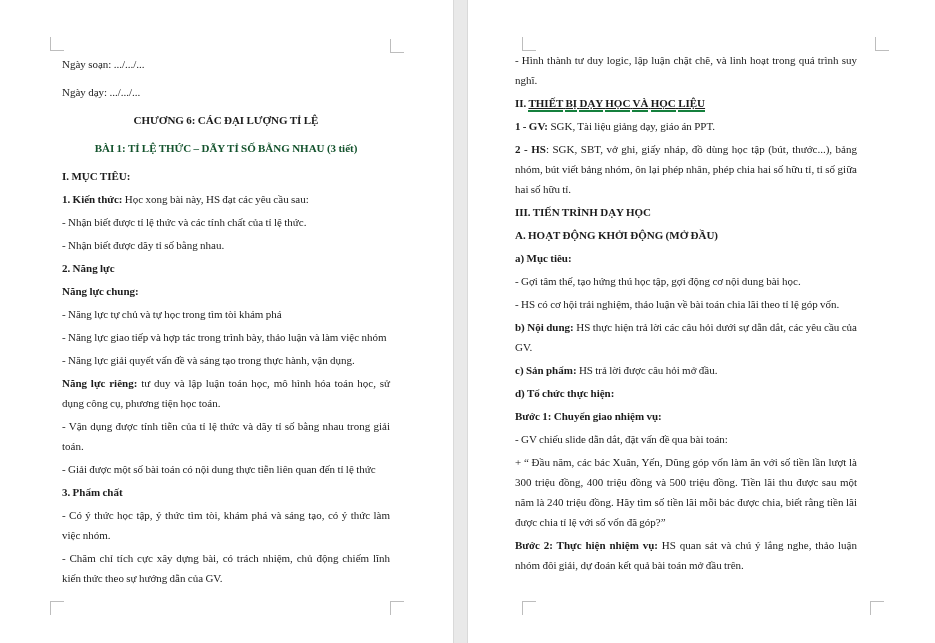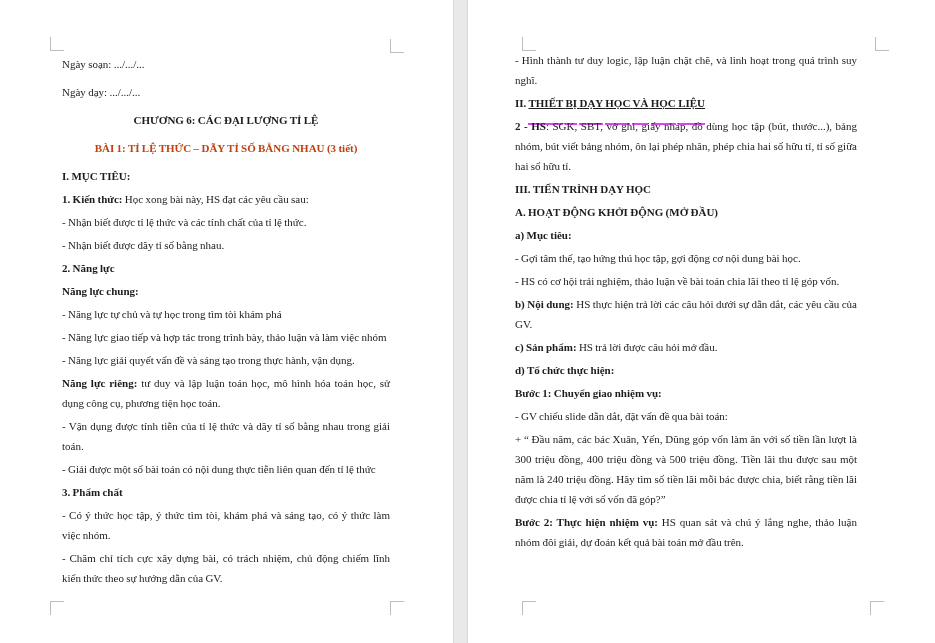--- a/index.html
+++ b/index.html
@@ -21,34 +21,34 @@
   p.para{
     margin:0 0 3px 0;font-size:11px;line-height:20px;text-align:justify;
     word-spacing:-0.4px;
   }
   p.para.sp{margin-bottom:8px;}
   p.para.center{text-align:center;margin-top:8px;}
   p.para.left{text-align:left;}
   .b{font-weight:bold;}
   .i{}
   .u{text-decoration:underline;}
-  .sq{border-bottom:2px solid #d946ef;padding-bottom:14px;}
+  .sq{border-bottom:2px solid #15803d;padding-bottom:1px;}
   
   .crop{position:absolute;width:14px;height:14px;box-sizing:border-box;}
   .crop.top{border-left:1px solid #bdbdbd;border-bottom:1px solid #bdbdbd;}
   .crop.bottom{border-left:1px solid #bdbdbd;border-top:1px solid #bdbdbd;}
 </style>
 </head>
 <body>
 
 <div class="page-text p1">
     <p class="para left sp"><span>Ngày soạn: .../.../...</span></p>
     <p class="para left sp"><span>Ngày dạy: .../.../...</span></p>
     <p class="para center sp"><span class="b">CHƯƠNG 6: CÁC ĐẠI LƯỢNG TỈ LỆ</span></p>
-    <p class="para center sp"><span class="b" style="color: #c2410c;">BÀI 1: TỈ LỆ THỨC – DÃY TỈ SỐ BẰNG NHAU (3 tiết)</span></p>
+    <p class="para center sp"><span class="b" style="color: #14532d;">BÀI 1: TỈ LỆ THỨC – DÃY TỈ SỐ BẰNG NHAU (3 tiết)</span></p>
     <p class="para left"><span class="b">I. MỤC TIÊU:</span></p>
     <p class="para"><span class="b">1. Kiến thức:</span><span> Học xong bài này, HS đạt các yêu cầu sau:</span></p>
     <p class="para"><span>- Nhận biết được tỉ lệ thức và các tính chất của tỉ lệ thức.</span></p>
     <p class="para"><span>- Nhận biết được dãy tỉ số bằng nhau.</span></p>
     <p class="para left"><span class="b">2. Năng lực</span></p>
     <p class="para left"><span class="b">Năng lực chung:</span></p>
     <p class="para"><span>- Năng lực tự chủ và tự học trong tìm tòi khám phá</span></p>
     <p class="para"><span>- Năng lực giao tiếp và hợp tác trong trình bày, thảo luận và làm việc nhóm</span></p>
     <p class="para"><span>- Năng lực giải quyết vấn đề và sáng tạo trong thực hành, vận dụng.</span></p>
     <p class="para"><span class="b">Năng lực riêng:</span><span> tư duy và lập luận toán học, mô hình hóa toán học, sử dụng công cụ, phương tiện học toán.</span></p>
@@ -57,20 +57,21 @@
     <p class="para left"><span class="b">3. Phẩm chất</span></p>
     <p class="para"><span>- Có ý thức học tập, ý thức tìm tòi, khám phá và sáng tạo, có ý thức làm việc nhóm.</span></p>
     <p class="para"><span>- Chăm chỉ tích cực xây dựng bài, có trách nhiệm, chủ động chiếm lĩnh kiến thức theo sự hướng dẫn của GV.</span></p>
   </div>
 
 <div class="page-gap"></div>
 
 <div class="page-text p2">
     <p class="para"><span>- Hình thành tư duy logic, lập luận chặt chẽ, và linh hoạt trong quá trình suy nghĩ.</span></p>
     <p class="para left"><span class="b">II. </span><span class="b u"><span class="sq">THIẾT</span> <span class="sq">BỊ</span> <span class="sq">DẠY</span> <span class="sq">HỌC</span> <span class="sq">VÀ</span> <span class="sq">HỌC</span> <span class="sq">LIỆU</span></span></p>
+    <p class="para"><span class="b">1 - GV:</span><span> SGK, Tài liệu giảng dạy, giáo án PPT.</span></p>
     <p class="para"><span class="b">2 - HS</span><span>: SGK, SBT, vở ghi, giấy nháp, đồ dùng học tập (bút, thước...), bảng nhóm, bút viết bảng nhóm, ôn lại phép nhân, phép chia hai số hữu tỉ, tỉ số giữa hai số hữu tỉ.</span></p>
     <p class="para left"><span class="b">III. TIẾN TRÌNH DẠY HỌC</span></p>
     <p class="para left"><span class="b">A. HOẠT ĐỘNG KHỞI ĐỘNG (MỞ ĐẦU)</span></p>
     <p class="para left"><span class="b">a) Mục tiêu:</span></p>
     <p class="para"><span>- Gợi tâm thế, tạo hứng thú học tập, gợi động cơ nội dung bài học.</span></p>
     <p class="para"><span>- HS có cơ hội trải nghiệm, thảo luận về bài toán chia lãi theo tỉ lệ góp vốn.</span></p>
     <p class="para"><span class="b">b) Nội dung:</span><span> HS thực hiện trả lời các câu hỏi dưới sự dẫn dắt, các yêu cầu của GV.</span></p>
     <p class="para"><span class="b">c) Sản phẩm:</span><span> HS trả lời được câu hỏi mở đầu.</span></p>
     <p class="para left"><span class="b">d) Tổ chức thực hiện:</span></p>
     <p class="para left"><span class="b">Bước 1: Chuyển giao nhiệm vụ:</span></p>

